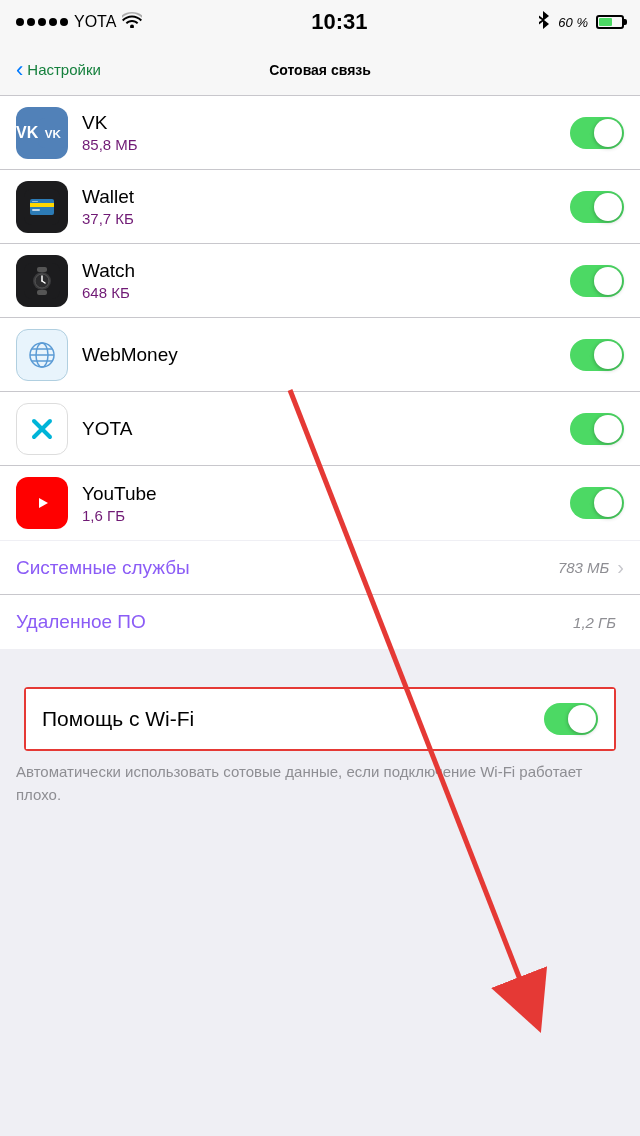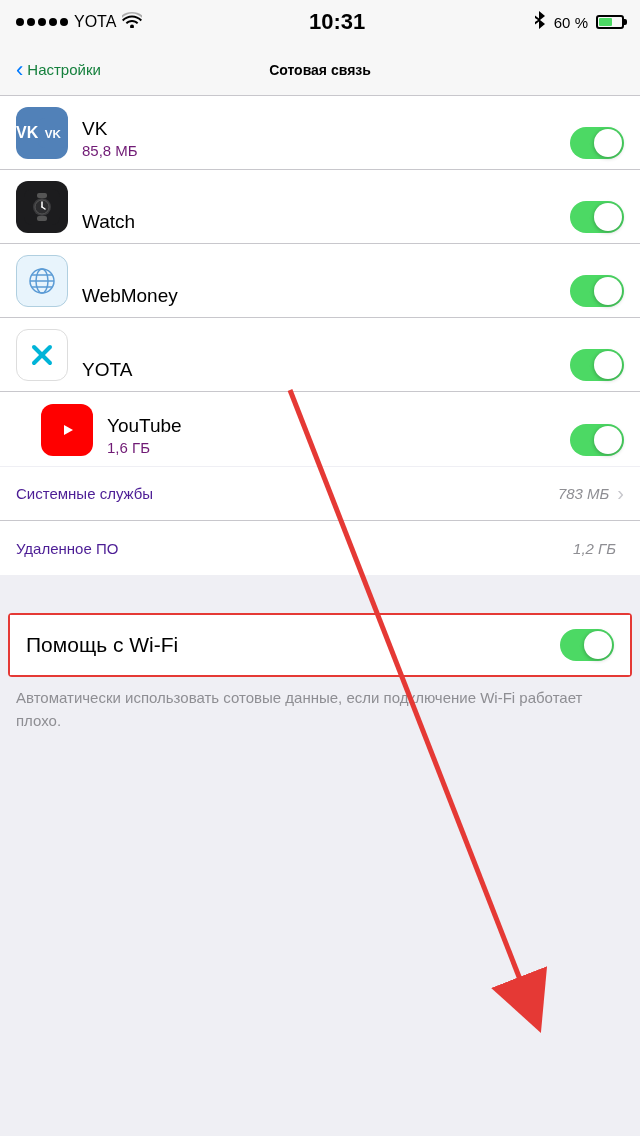--- a/index.html
+++ b/index.html
@@ -33,21 +33,21 @@
     .signal-dots span {
       width: 8px; height: 8px; border-radius: 50%; background: #000;
     }
     .carrier-name { font-size: 16px; font-weight: 500; color: #000; }
     .wifi-icon { font-size: 18px; }
     .status-center { font-size: 22px; font-weight: 600; color: #000; }
     .status-right {
       display: flex; align-items: center; gap: 8px;
     }
     .bt-icon { font-size: 16px; color: #000; }
-    .battery-text { font-size: 15px; color: #000; }
+    .battery-text { font-size: 13px; color: #000; font-style: italic; }
     .battery-icon {
       width: 28px; height: 14px; border: 2px solid #000; border-radius: 3px;
       position: relative; display: flex; align-items: center; padding: 1px;
     }
     .battery-icon::after {
       content: ''; position: absolute; right: -5px; top: 50%;
       transform: translateY(-50%);
       width: 3px; height: 6px; background: #000; border-radius: 0 2px 2px 0;
     }
     .battery-fill {
@@ -78,21 +78,21 @@
       white-space: nowrap;
     }
 
     
     .list-section {
       background: #fff;
       margin-bottom: 0;
     }
     .list-item {
       display: flex;
-      align-items: flex-end;
+      align-items: center;
       min-height: 74px;
       padding: 10px 16px;
       border-bottom: 1px solid #c8c7cc;
       background: #fff;
       position: relative;
     }
     .list-item:last-child {
       border-bottom: none;
     }
     .app-icon-wrap {
@@ -137,21 +137,21 @@
     
     .list-item-plain {
       display: flex;
       align-items: center;
       min-height: 54px;
       padding: 0 16px;
       border-bottom: 1px solid #c8c7cc;
       background: #fff;
     }
     .plain-label {
-      font-size: 15px; color: #4c1d95; flex: 1;
+      font-size: 19px; color: #8b5cf6; flex: 1;
     }
     .plain-value {
       font-size: 15px; color: #8e8e93; margin-right: 8px; font-style: italic;
     }
     .chevron-right {
       color: #c7c7cc; font-size: 20px;
     }
 
     
     .section-gap {
@@ -230,36 +230,56 @@
     </div>
     <div class="app-info">
       <div class="app-name">VK</div>
       <div class="app-size">85,8 МБ</div>
     </div>
     <div class="toggle-switch">
       <div class="knob"></div>
     </div>
   </div>
 
+  <div class="list-item">
+    <div class="app-icon-wrap" style="background:#1c1c1e;">
+      <svg width="36" height="36" viewBox="0 0 36 36">
+        <rect width="36" height="36" rx="8" fill="#1c1c1e"></rect>
+
+        <rect x="6" y="10" width="24" height="16" rx="2" fill="#2c7bb6"></rect>
+        <rect x="6" y="14" width="24" height="4" fill="#ffd700"></rect>
+        <rect x="8" y="20" width="8" height="2" rx="1" fill="#fff" opacity="0.7"></rect>
+        <rect x="8" y="12" width="6" height="1" rx="0.5" fill="#fff" opacity="0.5"></rect>
+      </svg>
+    </div>
+    <div class="app-info">
+      <div class="app-name">Wallet</div>
+      <div class="app-size">37,7 КБ</div>
+    </div>
+    <div class="toggle-switch">
+      <div class="knob"></div>
+    </div>
+  </div>
 
   <div class="list-item">
     <div class="app-icon-wrap" style="background:#1c1c1e;">
       <svg width="36" height="36" viewBox="0 0 36 36">
         <rect width="36" height="36" rx="8" fill="#1c1c1e"></rect>
 
         <rect x="13" y="4" width="10" height="5" rx="2" fill="#555"></rect>
         <rect x="13" y="27" width="10" height="5" rx="2" fill="#555"></rect>
         <rect x="9" y="9" width="18" height="18" rx="9" fill="#3a3a3c"></rect>
         <circle cx="18" cy="18" r="7" fill="#2c2c2e" stroke="#555" stroke-width="1"></circle>
         <line x1="18" y1="13" x2="18" y2="18" stroke="white" stroke-width="1.5" stroke-linecap="round"></line>
         <line x1="18" y1="18" x2="21" y2="20" stroke="white" stroke-width="1.5" stroke-linecap="round"></line>
       </svg>
     </div>
     <div class="app-info">
       <div class="app-name">Watch</div>
+      <div class="app-size">648 КБ</div>
     </div>
     <div class="toggle-switch">
       <div class="knob"></div>
     </div>
   </div>
 
   <div class="list-item">
     <div class="app-icon-wrap" style="background:#e8f4fc; border:1px solid #b0cfe0;">
       <svg width="36" height="36" viewBox="0 0 36 36">
         <rect width="36" height="36" rx="8" fill="#e8f4fc"></rect>
@@ -289,21 +309,21 @@
       </svg>
     </div>
     <div class="app-info">
       <div class="app-name">YOTA</div>
     </div>
     <div class="toggle-switch">
       <div class="knob"></div>
     </div>
   </div>
 
-  <div class="list-item" style="border-bottom: none; margin-left: 25px;">
+  <div class="list-item" style="border-bottom: none;">
     <div class="app-icon-wrap" style="background:#ff0000;">
       <svg width="36" height="36" viewBox="0 0 36 36">
         <rect width="36" height="36" rx="8" fill="#ff0000"></rect>
         <rect x="6" y="11" width="24" height="14" rx="3" fill="#ff0000"></rect>
         <polygon points="15,13 24,18 15,23" fill="white"></polygon>
       </svg>
     </div>
     <div class="app-info">
       <div class="app-name">YouTube</div>
       <div class="app-size">1,6 ГБ</div>
@@ -326,21 +346,21 @@
   <div class="list-item-plain" style="border-bottom: none;">
     <span class="plain-label">Удаленное ПО</span>
     <span class="plain-value">1,2 ГБ</span>
   </div>
 
 </div>
 
 <div class="section-gap"></div>
 
 <div style="position:relative;">
-  <div style="margin: 0 8px; border: 2px solid #e53935; background:#fff; border-radius:4px;">
+  <div style="margin: 0 24px; border: 2px solid #e53935; background:#fff; border-radius:4px;">
     <div class="wifi-item">
       <span class="wifi-label">Помощь с Wi-Fi</span>
       <div class="toggle-switch">
         <div class="knob"></div>
       </div>
     </div>
   </div>
 </div>
 
 <div class="wifi-description">

